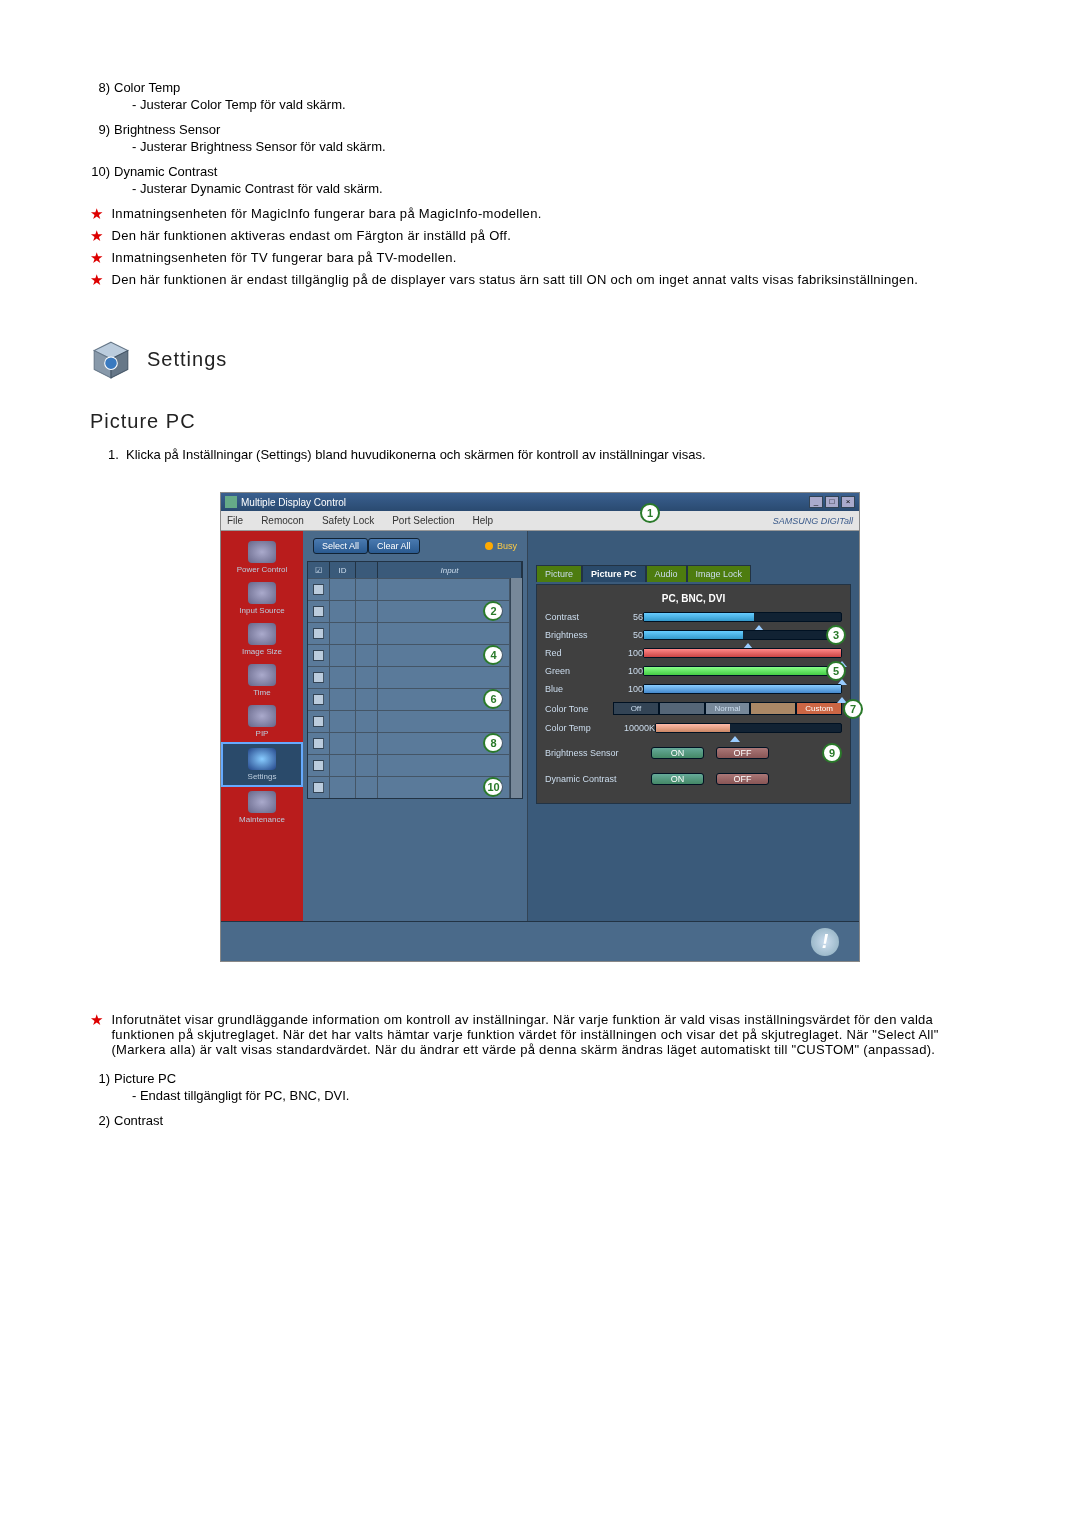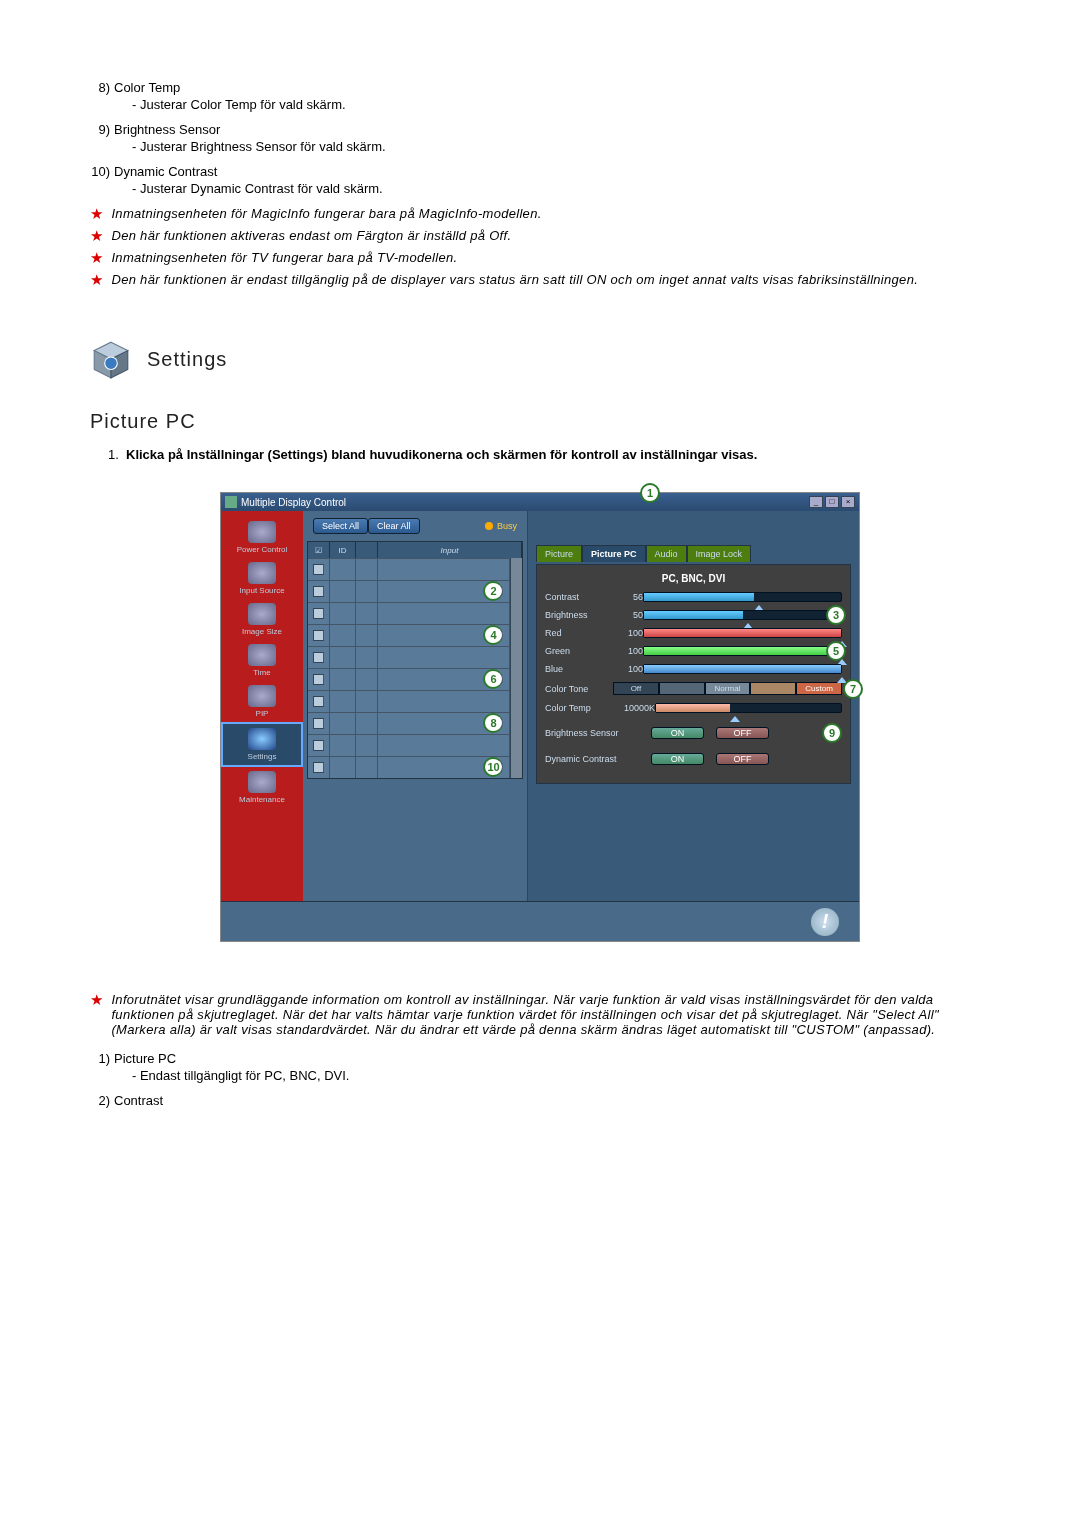--- a/index.html
+++ b/index.html
@@ -12,28 +12,28 @@
     padding: 80px 90px 40px 90px;
   }
   .num-list { margin-bottom: 4px; }
   .num-list .row { display: flex; margin-bottom: 2px; }
   .num-list .num { width: 24px; text-align: right; padding-right: 4px; }
   .num-list .label { flex: 1; }
   .num-list .desc { margin-left: 42px; margin-bottom: 10px; }
   .star-list { margin-top: 8px; }
   .star-row { display: flex; align-items: flex-start; margin-bottom: 6px; }
   .star-icon { color: #d00; font-size: 15px; margin-right: 8px; flex-shrink:0; line-height:16px; }
-  .star-text { flex: 1; letter-spacing: 0.3px; font-style: italic; }
+  .star-text { flex: 1; letter-spacing: 0.3px; }
   .settings-header { display: flex; align-items: center; margin-top: 50px; margin-bottom: 30px; }
   .cube-icon { width: 42px; height: 42px; margin-right: 15px; position: relative; }
   .settings-title { font-size: 20px; letter-spacing: 1px; color: #222; }
   .section-title { font-size: 20px; letter-spacing: 1px; color: #222; margin-bottom: 14px; }
   .intro-step { display: flex; margin-bottom: 25px; margin-left: 18px; }
   .intro-step .n { width: 18px; }
-  .intro-step .t { flex: 1; font-weight: bold; }
+  .intro-step .t { flex: 1; }
   .screenshot { 
     margin: 30px auto 50px auto; 
     width: 640px; 
     border: 1px solid #888;
     background: #2b4a6a;
     font-size: 10px;
     color: #cde;
   }
   .titlebar { 
     background: linear-gradient(#3a6090, #2a4a70); 
@@ -193,20 +193,28 @@
 
 <div class="screenshot">
   <div class="titlebar">
     <div class="ico"></div>
     <span>Multiple Display Control</span>
     <div class="spacer"></div>
     <div class="winbtn">_</div>
     <div class="winbtn">□</div>
     <div class="winbtn">×</div>
   </div>
+  <div class="menubar">
+    <span>File</span>
+    <span>Remocon</span>
+    <span>Safety Lock</span>
+    <span>Port Selection</span>
+    <span>Help</span>
+    <span class="brand">SAMSUNG DIGITall</span>
+  </div>
   <div class="app-body">
     <div class="sidebar">
       <div class="side-item">
           <div class="side-icon"></div>
           <div>Power Control</div>
         </div>
       <div class="side-item">
           <div class="side-icon"></div>
           <div>Input Source</div>
         </div>

